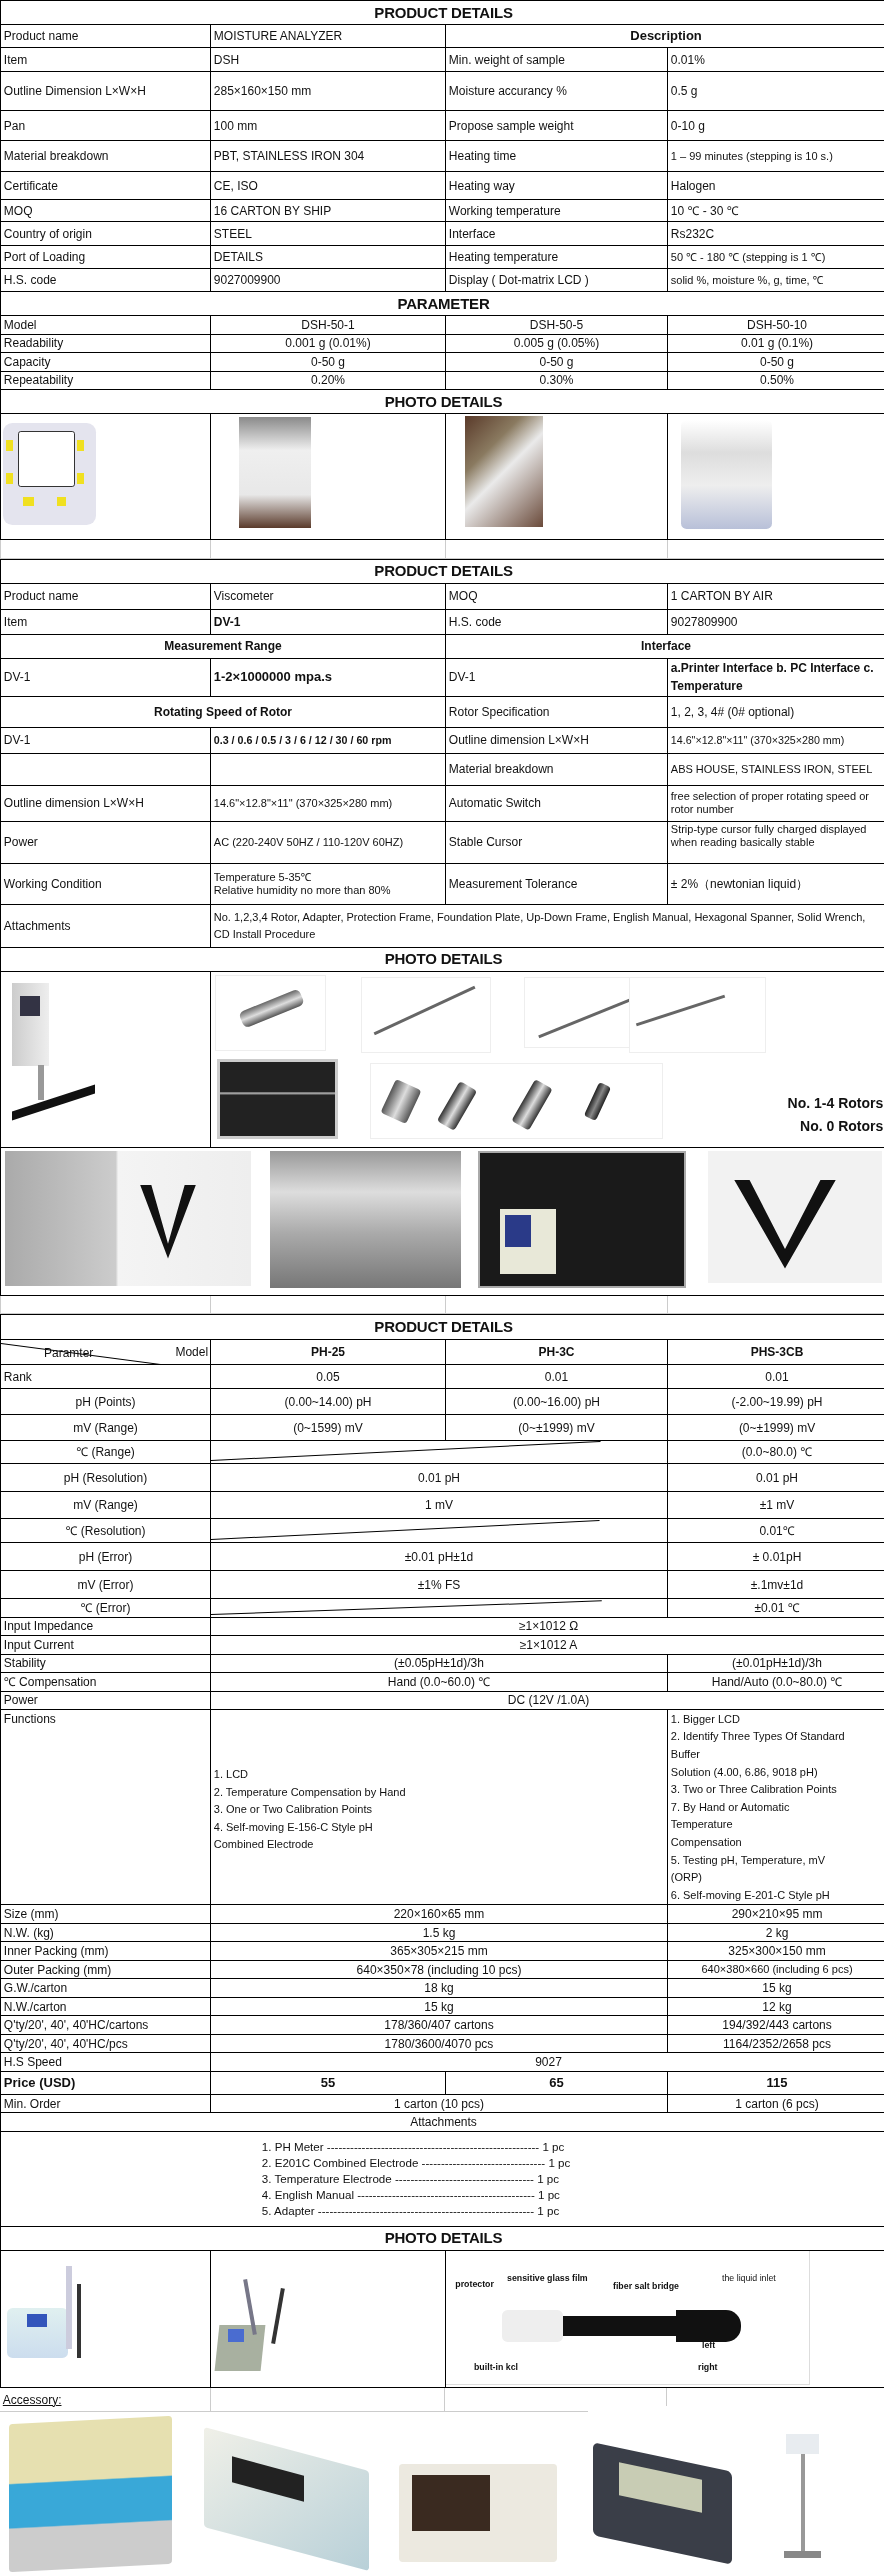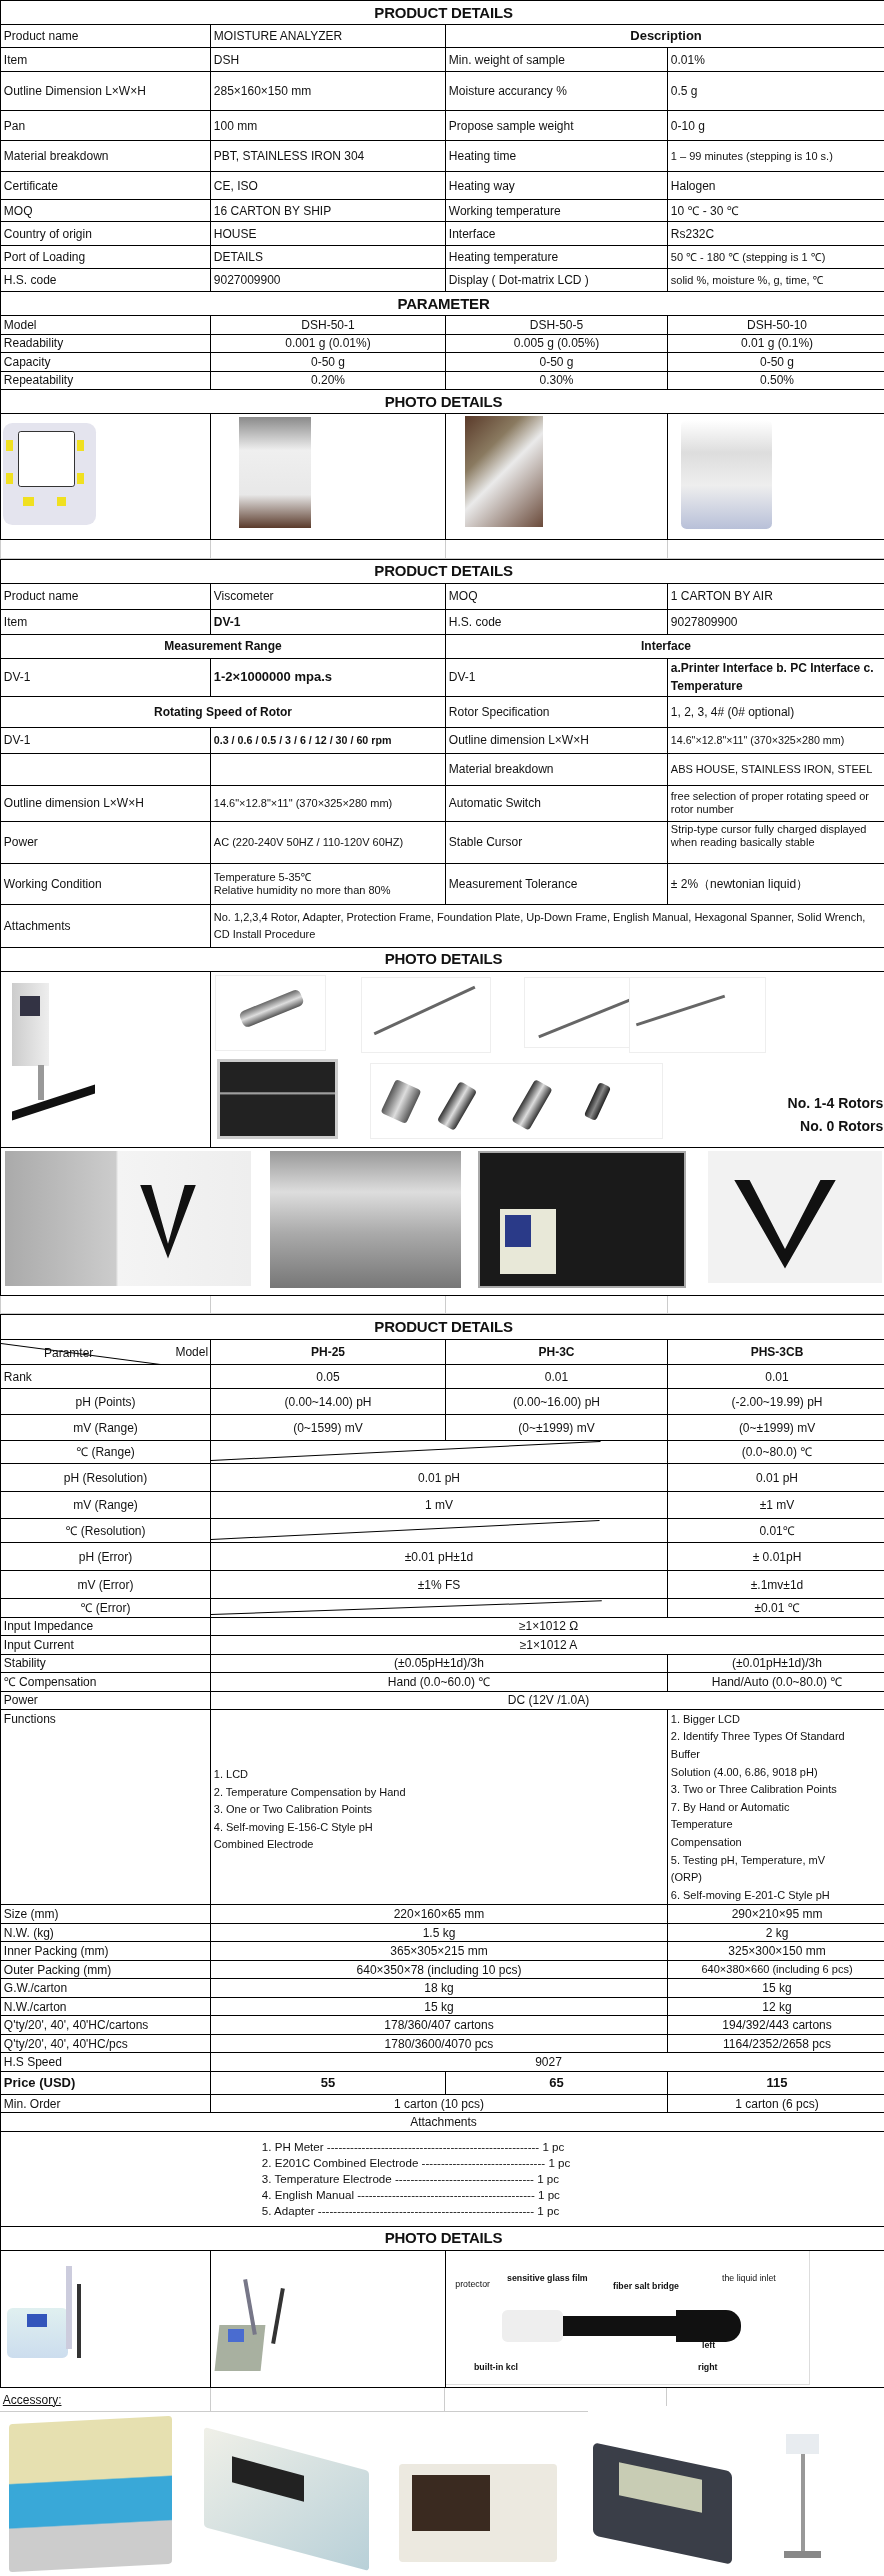--- a/index.html
+++ b/index.html
@@ -69,21 +69,21 @@
     <td>Halogen</td>
   </tr>
   <tr style="height:22px">
     <td>MOQ</td>
     <td>16 CARTON BY SHIP</td>
     <td>Working temperature</td>
     <td>10 ℃ - 30 ℃</td>
   </tr>
   <tr style="height:24px">
     <td>Country of origin</td>
-    <td>HOUSE</td>
+    <td>STEEL</td>
     <td>Interface</td>
     <td>Rs232C</td>
   </tr>
   <tr style="height:23px">
     <td>Port of Loading</td>
     <td>DETAILS</td>
     <td>Heating temperature</td>
     <td class="sm">50 ℃ - 180 ℃ (stepping is 1 ℃)</td>
   </tr>
   <tr style="height:23px">
@@ -485,21 +485,21 @@
       <div class="img" style="left:5.6px;top:74px;width:46px;height:46px;background:#a8b0a0;transform:skew(-6deg);"></div>
       <div class="img" style="left:16.7px;top:78px;width:16.7px;height:13px;background:#4a6cd0;"></div>
       <div class="img" style="left:37px;top:28px;width:3.7px;height:56px;background:#778;transform:rotate(-10deg);"></div>
       <div class="img" style="left:65px;top:37px;width:3.7px;height:56px;background:#333;transform:rotate(10deg);"></div>
     </td>
     <td colspan="2" class="photo">
       <div class="img" style="left:0;top:0;width:364px;height:134px;background:#fff;border-right:0.9px solid #ddd;border-bottom:0.9px solid #ddd;"></div>
       <div class="img" style="left:56px;top:59px;width:61px;height:32px;background:#eee;border-radius:5.6px;"></div>
       <div class="img" style="left:117px;top:65px;width:152px;height:20.4px;background:#111;"></div>
       <div class="img" style="left:230px;top:59px;width:65px;height:32px;background:#111;border-radius:0 15px 15px 0;"></div>
-      <span class="img" style="background:none;left:9.3px;top:26px;font-size:8.8px;font-weight:normal;">protector</span>
+      <span class="img" style="background:none;left:9.3px;top:26px;font-size:8.8px;font-weight:bold;">protector</span>
       <span class="img" style="background:none;left:61px;top:20.4px;font-size:8.8px;font-weight:bold;">sensitive glass film</span>
       <span class="img" style="background:none;left:167px;top:28px;font-size:8.8px;font-weight:bold;">fiber salt bridge</span>
       <span class="img" style="background:none;left:276px;top:20.4px;font-size:8.8px;font-weight:normal;">the liquid inlet</span>
       <span class="img" style="background:none;left:28px;top:109px;font-size:8.8px;font-weight:bold;">built-in kcl</span>
       <span class="img" style="background:none;left:256px;top:87px;font-size:8.8px;font-weight:bold;">left</span>
       <span class="img" style="background:none;left:252px;top:109px;font-size:8.8px;font-weight:bold;">right</span>
     </td>
   </tr>
 </tbody>
   </table>

